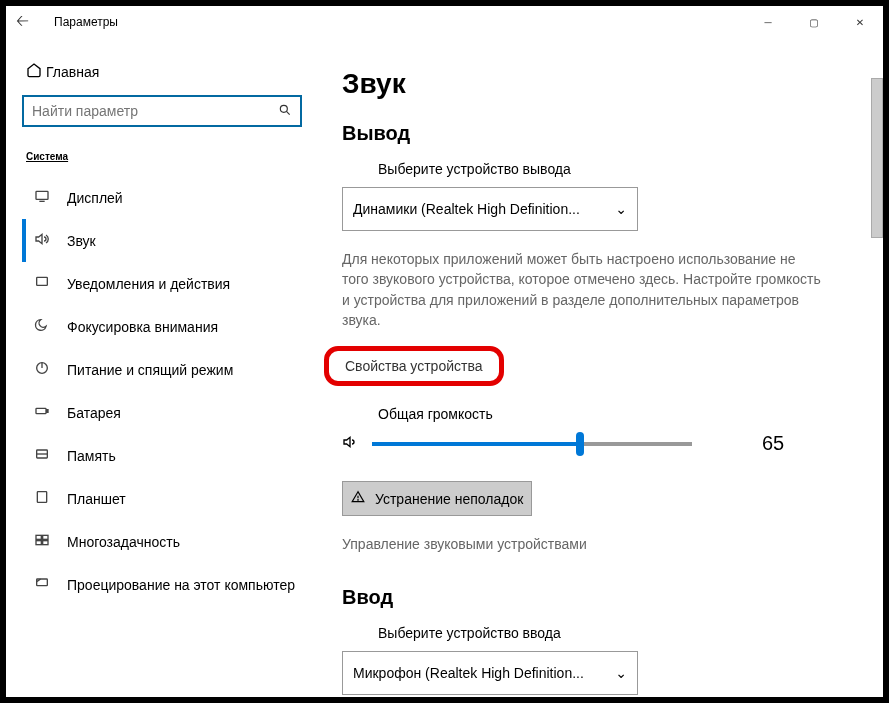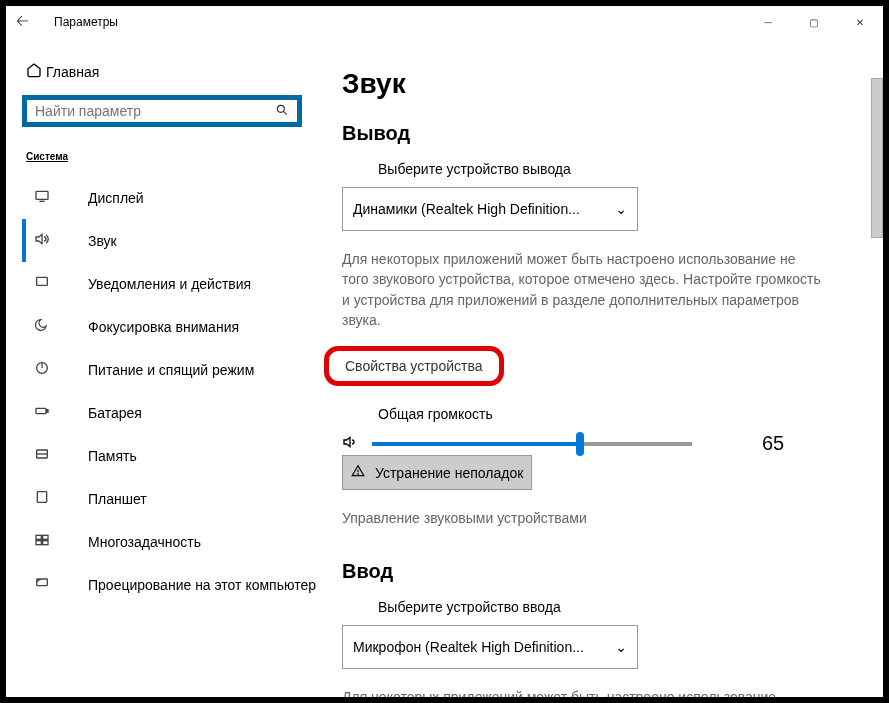--- a/index.html
+++ b/index.html
@@ -6,38 +6,38 @@
     body { background: #fff; width: 889px; height: 703px; border: 6px solid #000; overflow: hidden; }
     .titlebar { height: 32px; display: flex; align-items: center; padding-left: 10px; }
     .back-arrow { width: 24px; font-size: 16px; color: #333; cursor: pointer; }
     .title-text { font-size: 12px; color: #000; flex: 1; margin-left: 14px; }
     .window-controls { display: flex; }
     .win-btn { width: 46px; height: 32px; display: flex; align-items: center; justify-content: center; font-size: 10px; color: #333; cursor: pointer; }
     .layout { display: flex; height: calc(100% - 32px); }
     .sidebar { width: 316px; padding: 18px 0 0 16px; overflow: hidden; }
     .home-row { display: flex; align-items: center; gap: 2px; padding: 6px 0 14px 4px; font-size: 14px; color: #000; }
     .home-icon { width: 18px; }
-    .search-box { width: 280px; height: 32px; border: 5px solid #0369a1; display: flex; align-items: center; padding: 0 8px; background: #fff; }
+    .search-box { width: 280px; height: 32px; border: 2px solid #0369a1; display: flex; align-items: center; padding: 0 8px; background: #fff; }
     .search-input { flex: 1; border: none; outline: none; font-size: 14px; color: #666; background: transparent; }
     .search-icon { font-size: 14px; color: #333; }
     .section-label { font-weight: 600; font-size: 10px; padding: 24px 0 14px 4px; text-decoration: underline; }
     .nav-list { display: flex; flex-direction: column; }
-    .nav-item { display: flex; align-items: center; gap: 36px; padding: 12px 0 12px 6px; font-size: 14px; color: #000; cursor: pointer; border-left: 4px solid transparent; }
+    .nav-item { display: flex; align-items: center; gap: 15px; padding: 12px 0 12px 6px; font-size: 14px; color: #000; cursor: pointer; border-left: 4px solid transparent; }
     .nav-item.active { border-left: 4px solid #0078d7; }
     .nav-icon { width: 20px; text-align: center; font-size: 15px; color: #444; }
     .nav-icon svg { width: 16px; height: 16px; }
     .main { flex: 1; padding: 30px 28px 0 20px; position: relative; overflow: hidden; }
     .page-title { font-size: 28px; font-weight: 600; margin-bottom: 22px; }
     .h2 { font-size: 20px; font-weight: 600; margin-bottom: 16px; }
     .label { font-size: 14px; margin-bottom: 10px; margin-left: 36px; }
     .dropdown { width: 296px; height: 44px; border: 1px solid #999; display: flex; align-items: center; justify-content: space-between; padding: 0 10px; font-size: 14px; margin-bottom: 18px; cursor: pointer; }
     .help-text { font-size: 14px; color: #666; line-height: 1.45; max-width: 480px; margin-bottom: 16px; }
     .link-row { font-size: 14px; color: #333; margin-bottom: 20px; display: inline-block; }
     .highlight-box { border: 5px solid #e30000; border-radius: 14px; padding: 6px 16px; margin-left: -18px; display: inline-block; }
-    .slider-row { display: flex; align-items: center; gap: 10px; }
+    .slider-row { display: flex; align-items: center; gap: 10px; margin-bottom: 26px; }
     .speaker-mini { width: 20px; font-size: 15px; }
     .slider { position: relative; width: 320px; height: 4px; background: #999; }
     .slider-fill { position: absolute; left: 0; top: 0; height: 100%; width: 65%; background: #0078d7; }
     .slider-thumb { position: absolute; left: 65%; top: 50%; transform: translate(-50%, -50%); width: 8px; height: 24px; background: #0078d7; border-radius: 4px; }
     .volume-val { font-size: 20px; margin-left: 60px; }
     .trouble-btn { display: inline-flex; align-items: center; gap: 10px; padding: 8px 8px; border: 1px solid #999; background: #ccc; font-size: 14px; margin-bottom: 20px; cursor: pointer; }
     .thin-link { font-size: 14px; color: #666; margin-bottom: 34px; display: block; }
     .scrollbar { position: absolute; right: 0; top: 40px; width: 12px; height: 160px; background: #ccc; border: 1px solid #aaa; }
     .input-section { margin-top: 8px; }
   </style>

